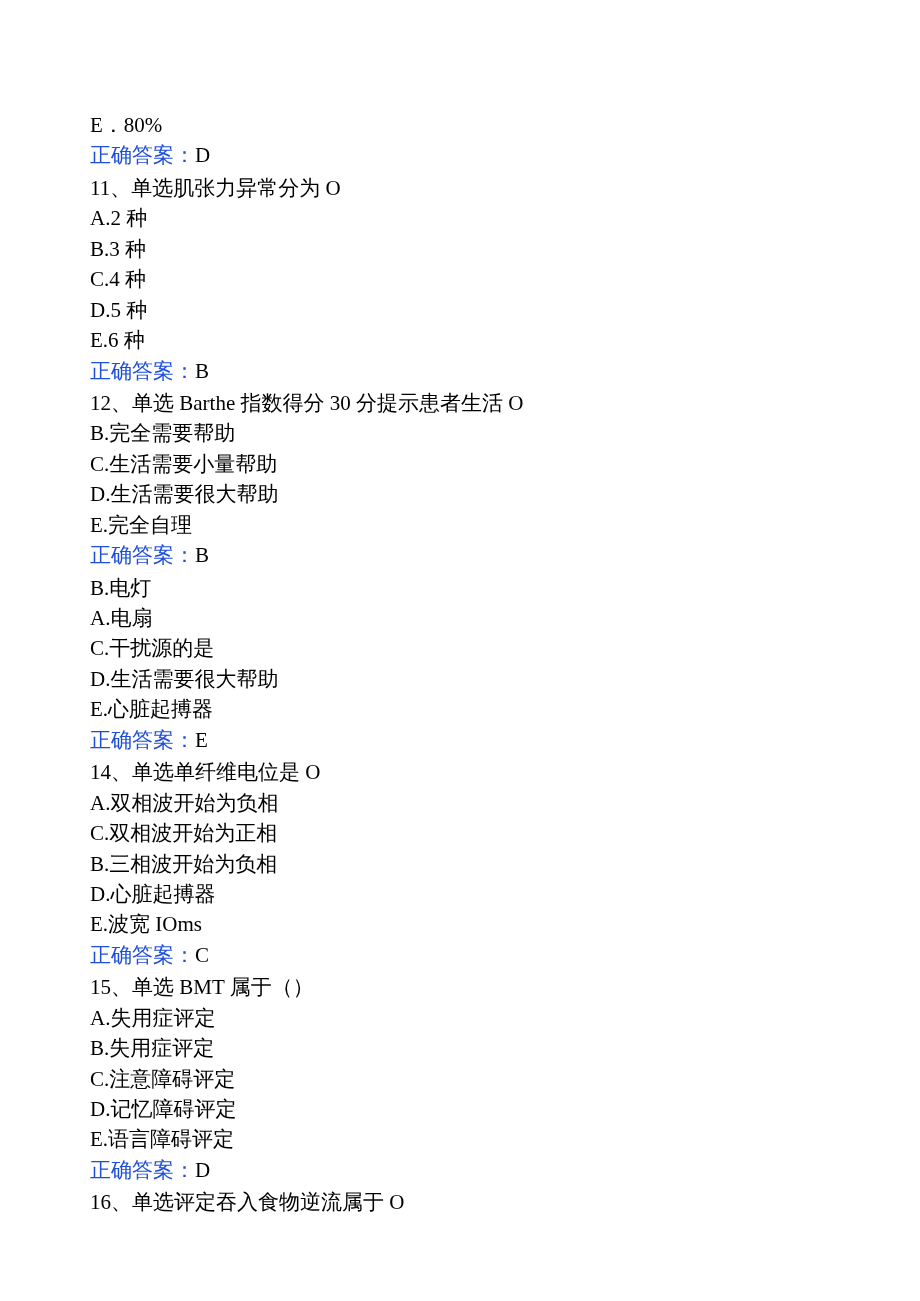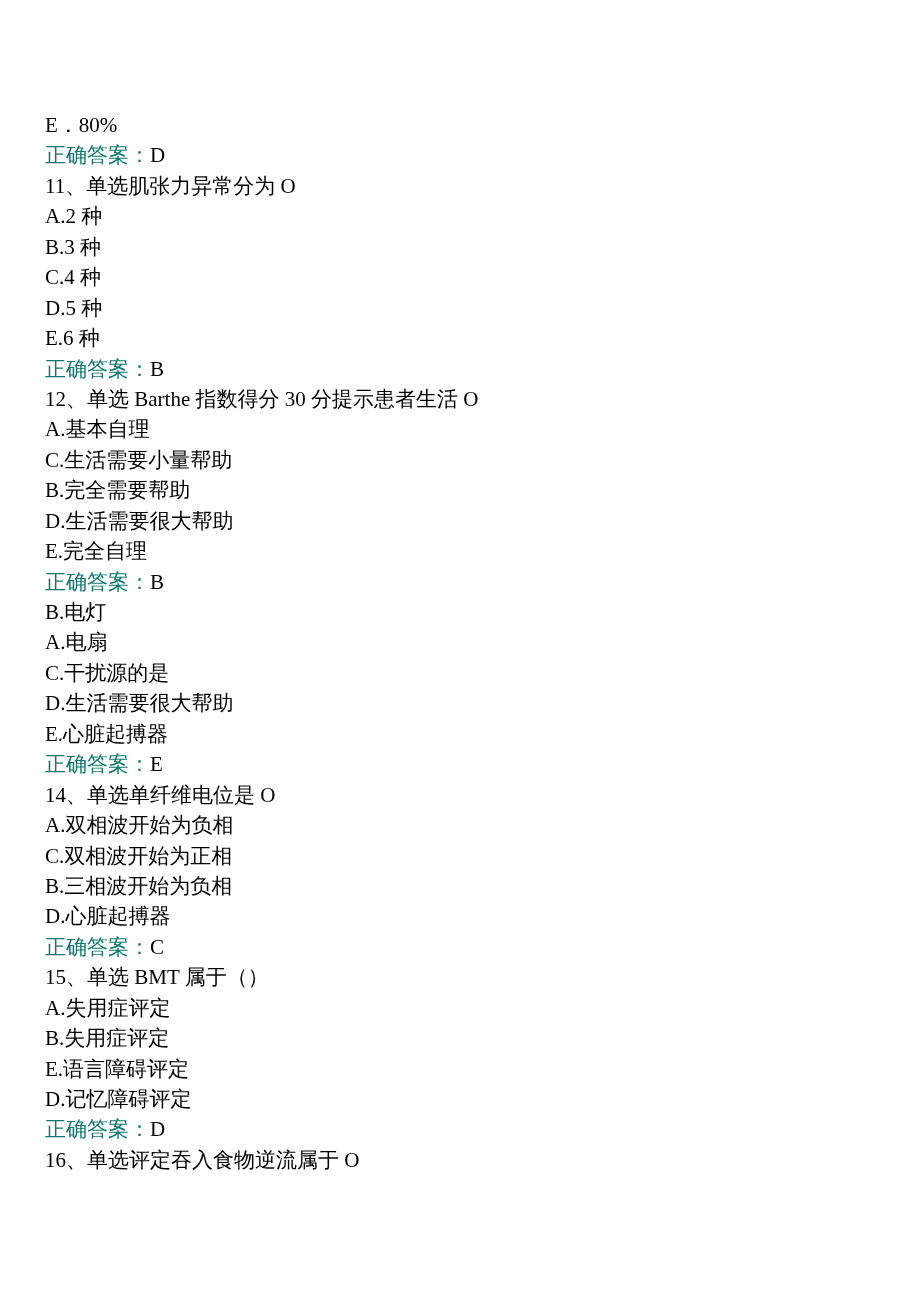--- a/index.html
+++ b/index.html
@@ -7,70 +7,72 @@
     padding: 0;
     background: #ffffff;
     font-family: "SimSun", "宋体", serif;
     font-size: 21px;
     line-height: 1.45;
     color: #000000;
   }
   .page {
     width: 808px;
     min-height: 1301px;
-    padding: 110px 90px 0 45px;
+    padding: 110px 90px 0 90px;
     box-sizing: border-box;
   }
   .line {
     white-space: pre-wrap;
   }
   .answer-label {
-    color: #0f766e;
+    color: #1d4ed8;
+    font-family: Liberation Mono, monospace;
   }
 </style>
 </head>
 <body>
 
 <div class="page">
 
   <div class="line">E．80%</div>
   <div class="line"><span class="answer-label">正确答案：</span><span>D</span></div>
 
   <div class="line">11、单选肌张力异常分为 O</div>
   <div class="line">A.2 种</div>
   <div class="line">B.3 种</div>
   <div class="line">C.4 种</div>
   <div class="line">D.5 种</div>
   <div class="line">E.6 种</div>
   <div class="line"><span class="answer-label">正确答案：</span><span>B</span></div>
 
   <div class="line">12、单选 Barthe 指数得分 30 分提示患者生活 O</div>
-  <div class="line">A.基本自理</div>
+  <div class="line">B.完全需要帮助</div>
   <div class="line">C.生活需要小量帮助</div>
-  <div class="line">B.完全需要帮助</div>
   <div class="line">D.生活需要很大帮助</div>
   <div class="line">E.完全自理</div>
   <div class="line"><span class="answer-label">正确答案：</span><span>B</span></div>
 
   <div class="line">B.电灯</div>
   <div class="line">A.电扇</div>
   <div class="line">C.干扰源的是</div>
   <div class="line">D.生活需要很大帮助</div>
   <div class="line">E.心脏起搏器</div>
   <div class="line"><span class="answer-label">正确答案：</span><span>E</span></div>
 
   <div class="line">14、单选单纤维电位是 O</div>
   <div class="line">A.双相波开始为负相</div>
   <div class="line">C.双相波开始为正相</div>
   <div class="line">B.三相波开始为负相</div>
   <div class="line">D.心脏起搏器</div>
+  <div class="line">E.波宽 IOms</div>
   <div class="line"><span class="answer-label">正确答案：</span><span>C</span></div>
 
   <div class="line">15、单选 BMT 属于（）</div>
   <div class="line">A.失用症评定</div>
   <div class="line">B.失用症评定</div>
+  <div class="line">C.注意障碍评定</div>
+  <div class="line">D.记忆障碍评定</div>
   <div class="line">E.语言障碍评定</div>
-  <div class="line">D.记忆障碍评定</div>
   <div class="line"><span class="answer-label">正确答案：</span><span>D</span></div>
 
   <div class="line">16、单选评定吞入食物逆流属于 O</div>
 
 </div>
 
 </body></html>

